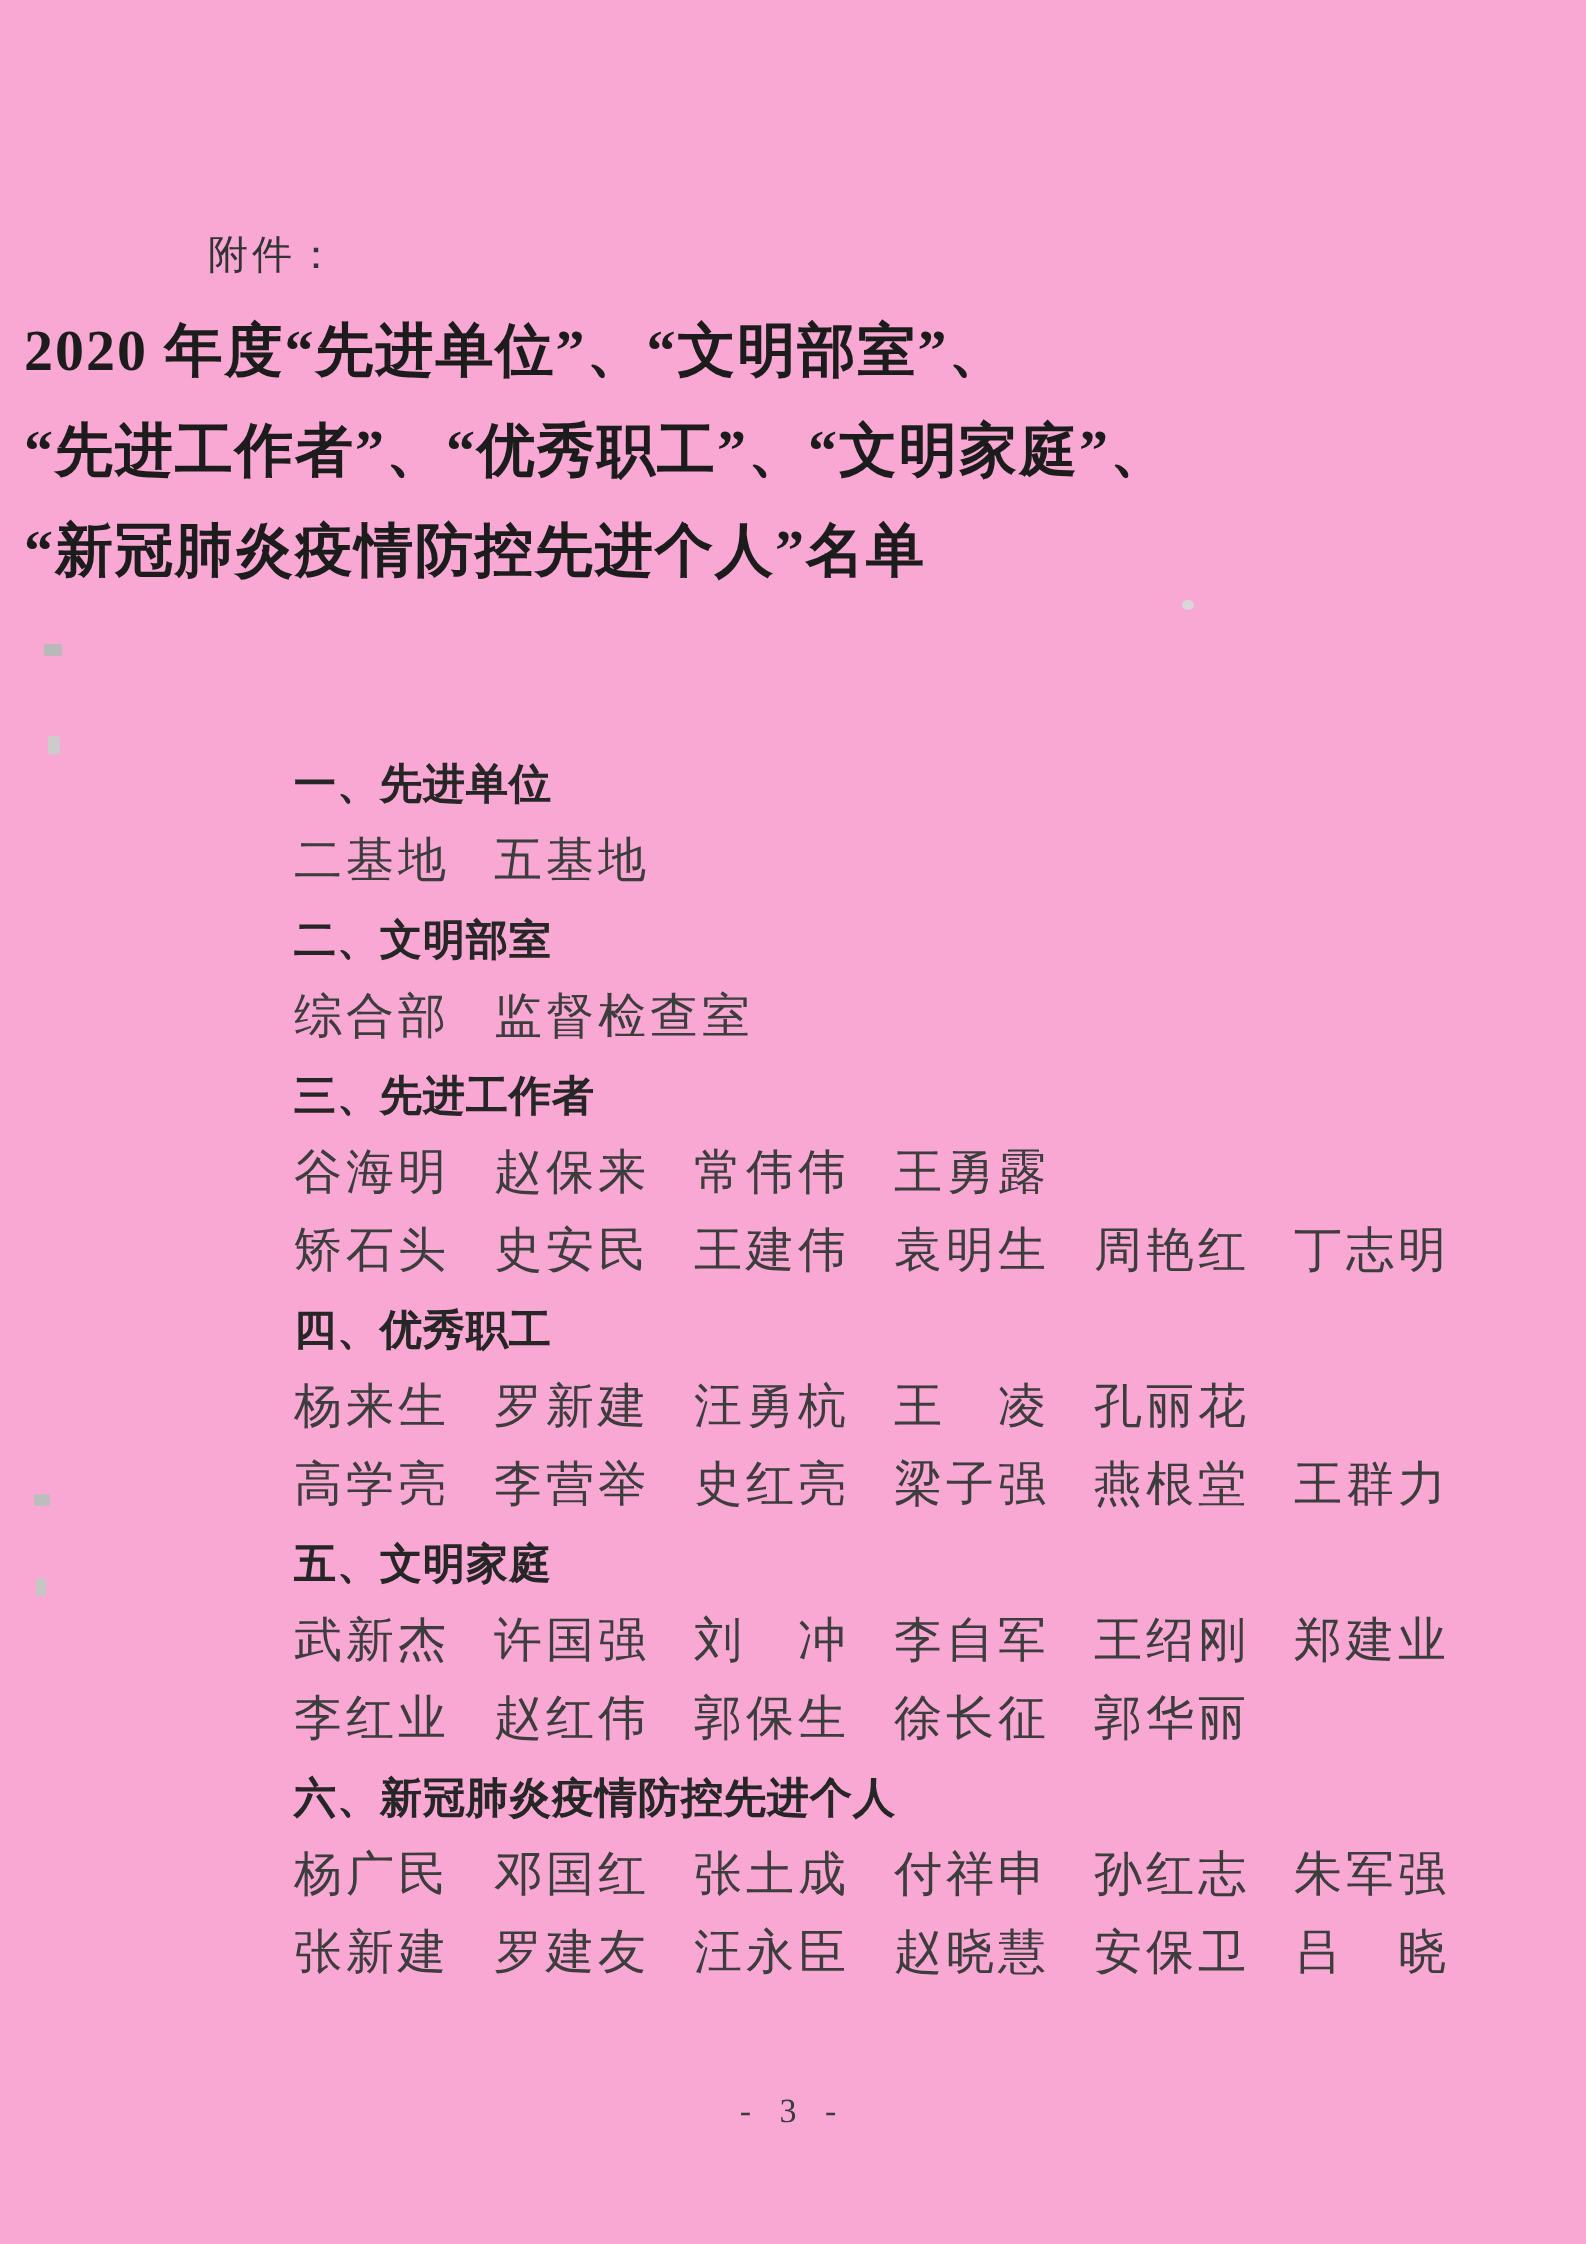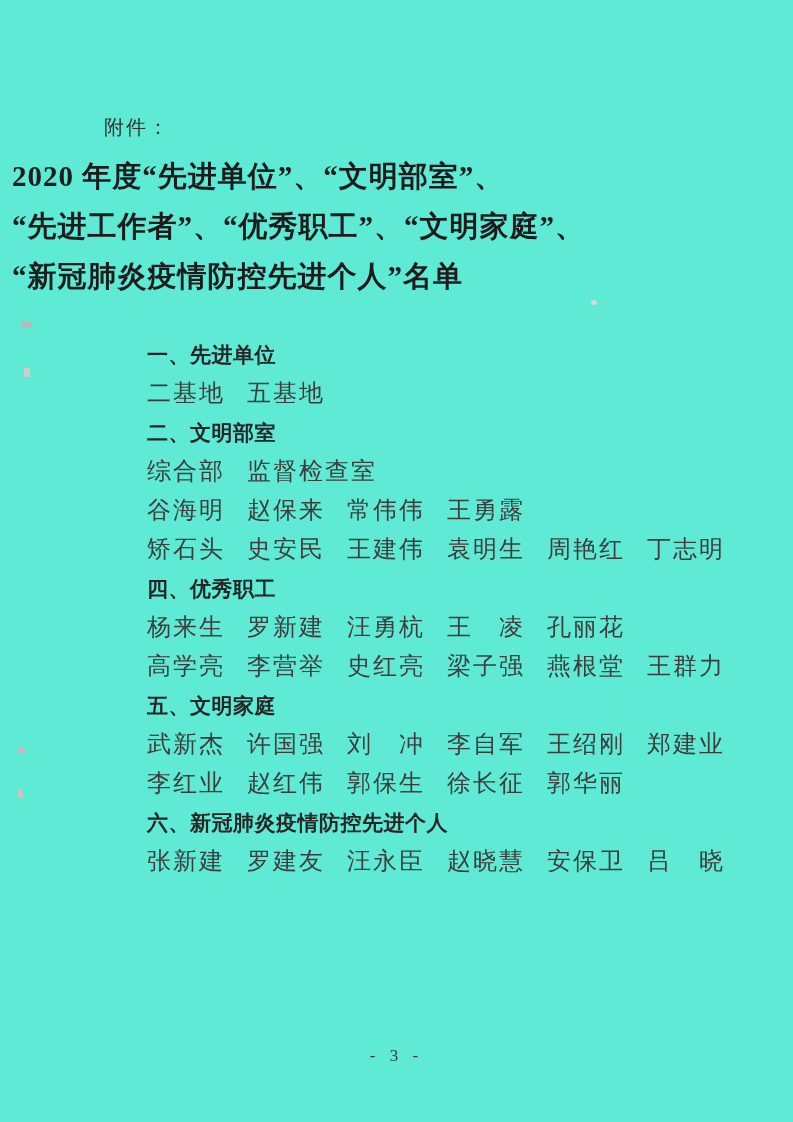--- a/index.html
+++ b/index.html
@@ -1,21 +1,21 @@
 <!DOCTYPE html>
 <html><head>
 <meta charset="utf-8">
 <style>
   html, body { margin: 0; padding: 0; }
   body { background: #e8e8e8; }
   .page {
     position: relative;
     width: 793px;
     height: 1122px;
-    background: #5eead4;
+    background: #f9a8d4;
     overflow: hidden;
     font-family: "Liberation Serif", "DejaVu Serif", serif;
     margin: 0 auto;
   }
   .attachment {
     position: absolute;
     left: 104px;
     top: 114px;
     font-size: 20px;
     color: #333333;
@@ -29,21 +29,21 @@
     text-align: left;
     font-size: 29px;
     font-weight: bold;
     line-height: 50px;
     color: #1c1c1c;
     letter-spacing: 1px;
   }
   .content {
     position: absolute;
     left: 147px;
-    top: 335px;
+    top: 373px;
     width: 570px;
   }
   .sec-heading {
     font-family: "Liberation Sans", "DejaVu Sans", sans-serif;
     font-size: 21px;
     font-weight: bold;
     line-height: 39px;
     color: #262626;
     letter-spacing: 0.5px;
     white-space: nowrap;
@@ -84,29 +84,31 @@
     <div class="title-line">2020 年度“先进单位”、“文明部室”、</div>
     <div class="title-line">“先进工作者”、“优秀职工”、“文明家庭”、</div>
     <div class="title-line">“新冠肺炎疫情防控先进个人”名单</div>
   </div>
 
   <div class="content" id="sections-container">
       <div class="sec-heading">一、先进单位</div>
       <div class="name-row"><span class="name">二基地</span><span class="name">五基地</span></div>
       <div class="sec-heading">二、文明部室</div>
       <div class="name-row"><span class="name">综合部</span><span class="name">监督检查室</span></div>
+      <div class="sec-heading">三、先进工作者</div>
       <div class="name-row"><span class="name">谷海明</span><span class="name">赵保来</span><span class="name">常伟伟</span><span class="name">王勇露</span></div>
       <div class="name-row"><span class="name">矫石头</span><span class="name">史安民</span><span class="name">王建伟</span><span class="name">袁明生</span><span class="name">周艳红</span><span class="name">丁志明</span></div>
       <div class="sec-heading">四、优秀职工</div>
       <div class="name-row"><span class="name">杨来生</span><span class="name">罗新建</span><span class="name">汪勇杭</span><span class="name">王　凌</span><span class="name">孔丽花</span></div>
       <div class="name-row"><span class="name">高学亮</span><span class="name">李营举</span><span class="name">史红亮</span><span class="name">梁子强</span><span class="name">燕根堂</span><span class="name">王群力</span></div>
       <div class="sec-heading">五、文明家庭</div>
       <div class="name-row"><span class="name">武新杰</span><span class="name">许国强</span><span class="name">刘　冲</span><span class="name">李自军</span><span class="name">王绍刚</span><span class="name">郑建业</span></div>
       <div class="name-row"><span class="name">李红业</span><span class="name">赵红伟</span><span class="name">郭保生</span><span class="name">徐长征</span><span class="name">郭华丽</span></div>
       <div class="sec-heading">六、新冠肺炎疫情防控先进个人</div>
+      <div class="name-row"><span class="name">杨广民</span><span class="name">邓国红</span><span class="name">张土成</span><span class="name">付祥申</span><span class="name">孙红志</span><span class="name">朱军强</span></div>
       <div class="name-row"><span class="name">张新建</span><span class="name">罗建友</span><span class="name">汪永臣</span><span class="name">赵晓慧</span><span class="name">安保卫</span><span class="name">吕　晓</span></div>
     </div>
 
   <div class="page-number">- 3 -</div>
 
   <div class="artifact a1"></div>
   <div class="artifact a2"></div>
   <div class="artifact a3"></div>
   <div class="artifact a4"></div>
   <div class="artifact a5"></div>

